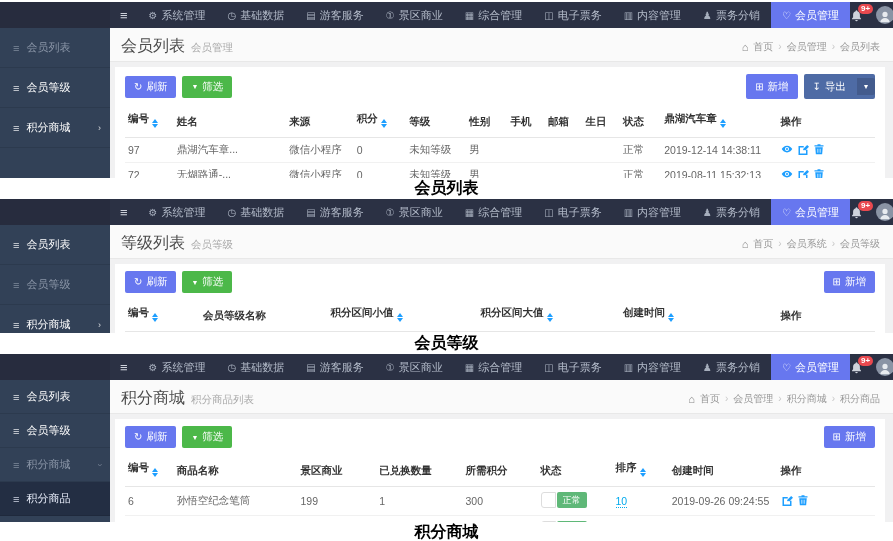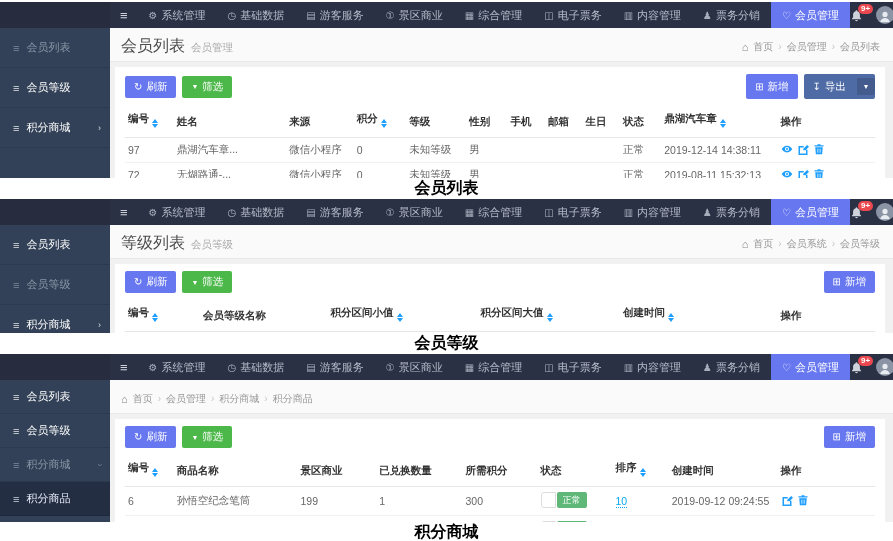--- a/index.html
+++ b/index.html
@@ -489,20 +489,21 @@
             <span>积分商城</span>
             <span class="chev down">›</span>
           </div>
           <div class="side-item sub">
             <span class="bars">≡</span>
             <span>积分商品</span>
           </div>
         </aside>
         <div class="content">
           <div class="page-header">
+            <div><span class="page-title">积分商城</span><span class="page-sub">积分商品列表</span></div>
             <div class="breadcrumb">
               <span class="home-ico">⌂</span>
               <span class="crumb">首页</span>
               <span class="crumb-sep">›</span>
               <span class="crumb">会员管理</span>
               <span class="crumb-sep">›</span>
               <span class="crumb">积分商城</span>
               <span class="crumb-sep">›</span>
               <span class="crumb">积分商品</span>
             </div>
@@ -562,21 +563,21 @@
                   <td><span>6</span></td>
                   <td><span>孙悟空纪念笔筒</span></td>
                   <td><span>199</span></td>
                   <td><span>1</span></td>
                   <td><span>300</span></td>
                   <td><span class="toggle">
                       <span class="knob"></span>
                       <span class="tog-lab">正常</span>
                     </span></td>
                   <td><span class="num-link">10</span></td>
-                  <td><span>2019-09-12 09:24:55</span></td>
+                  <td><span>2019-09-26 09:24:55</span></td>
                   <td><span class="acts">
                       <svg viewBox="0 0 16 16" class="aicon">
                         <path d="M2 4h7v2H4v8h8V9h2v7H2V4zm7.6 5.2L8 9.6l.5-2.1 5-5L16 5l-5 5-1.4-.8z"></path>
                       </svg>
                       <svg viewBox="0 0 16 16" class="aicon">
                         <path d="M6 1.5h4V3h4v1.5H2V3h4V1.5zM3 5.5h10l-.8 9.5H3.8L3 5.5zm3 2v5.5h1V7.5H6zm3 0v5.5h1V7.5H9z"></path>
                       </svg>
                     </span></td>
                 </tr>
                 <tr>

